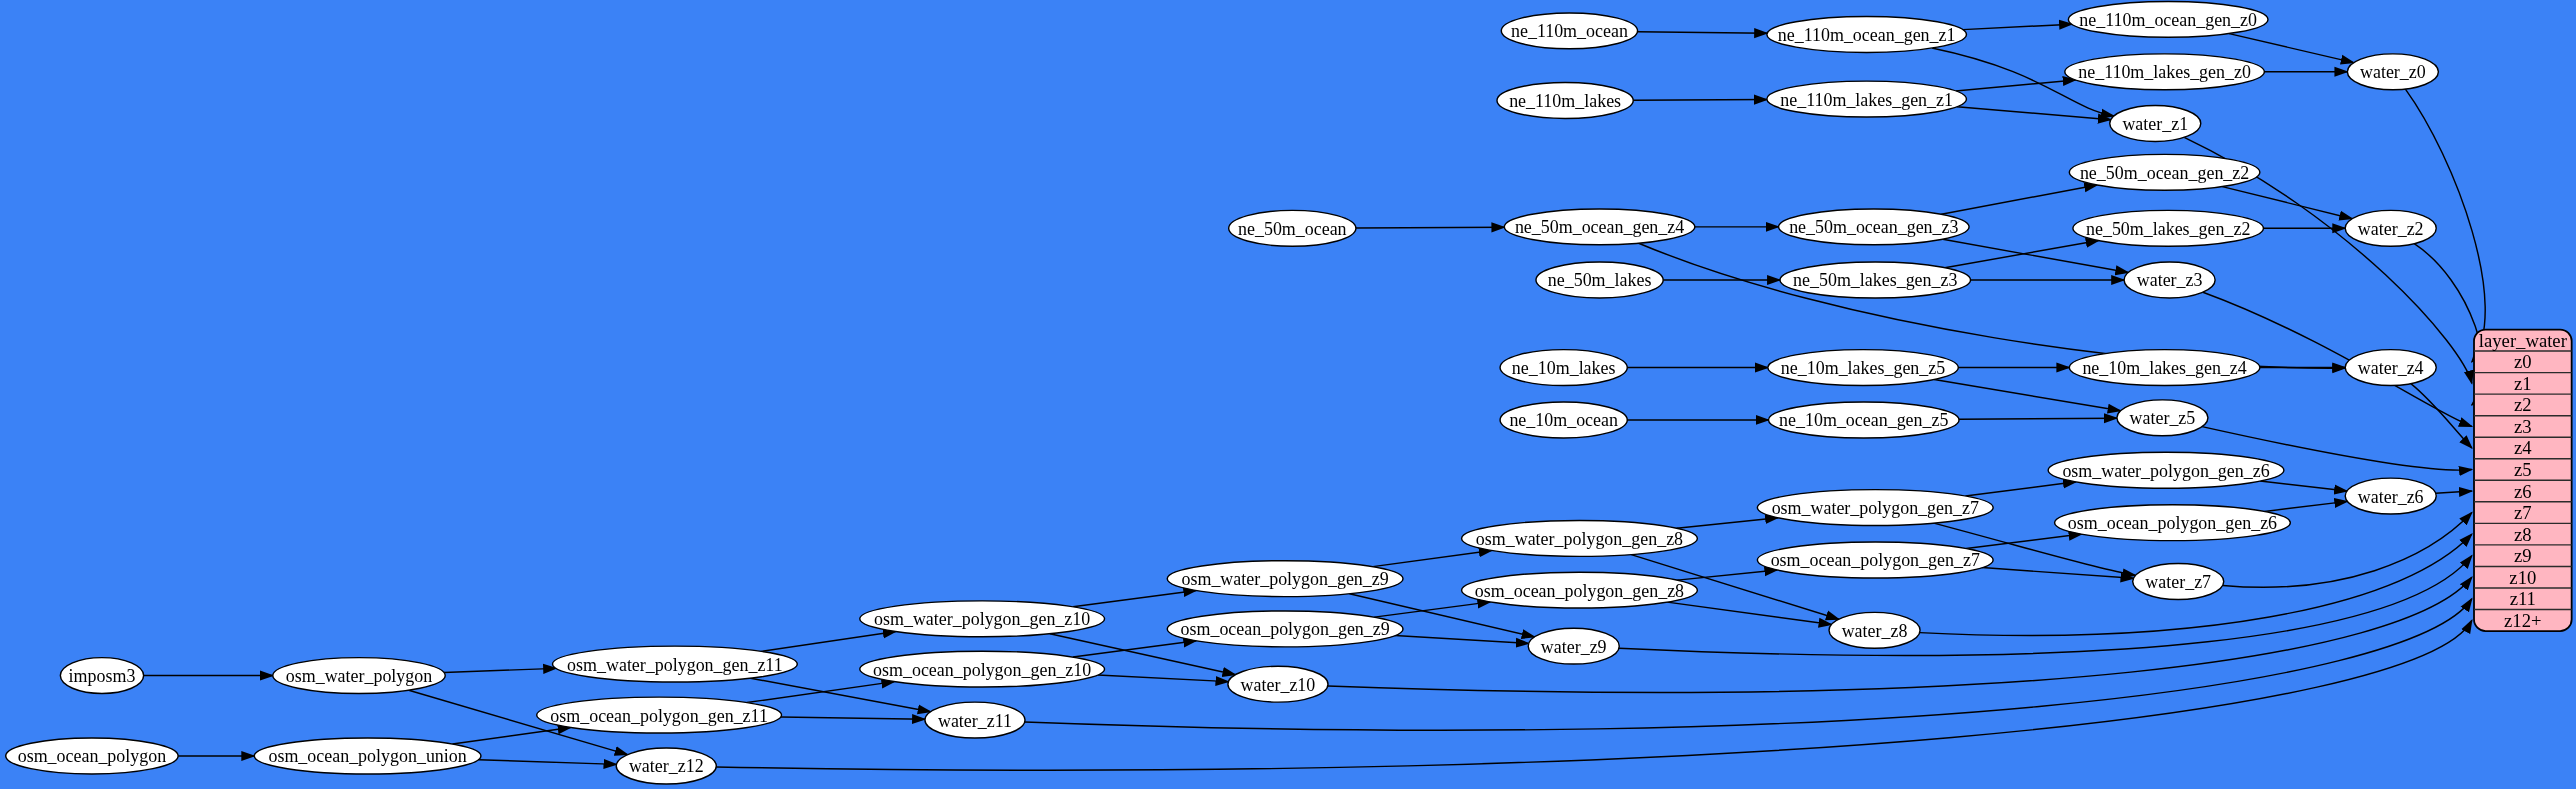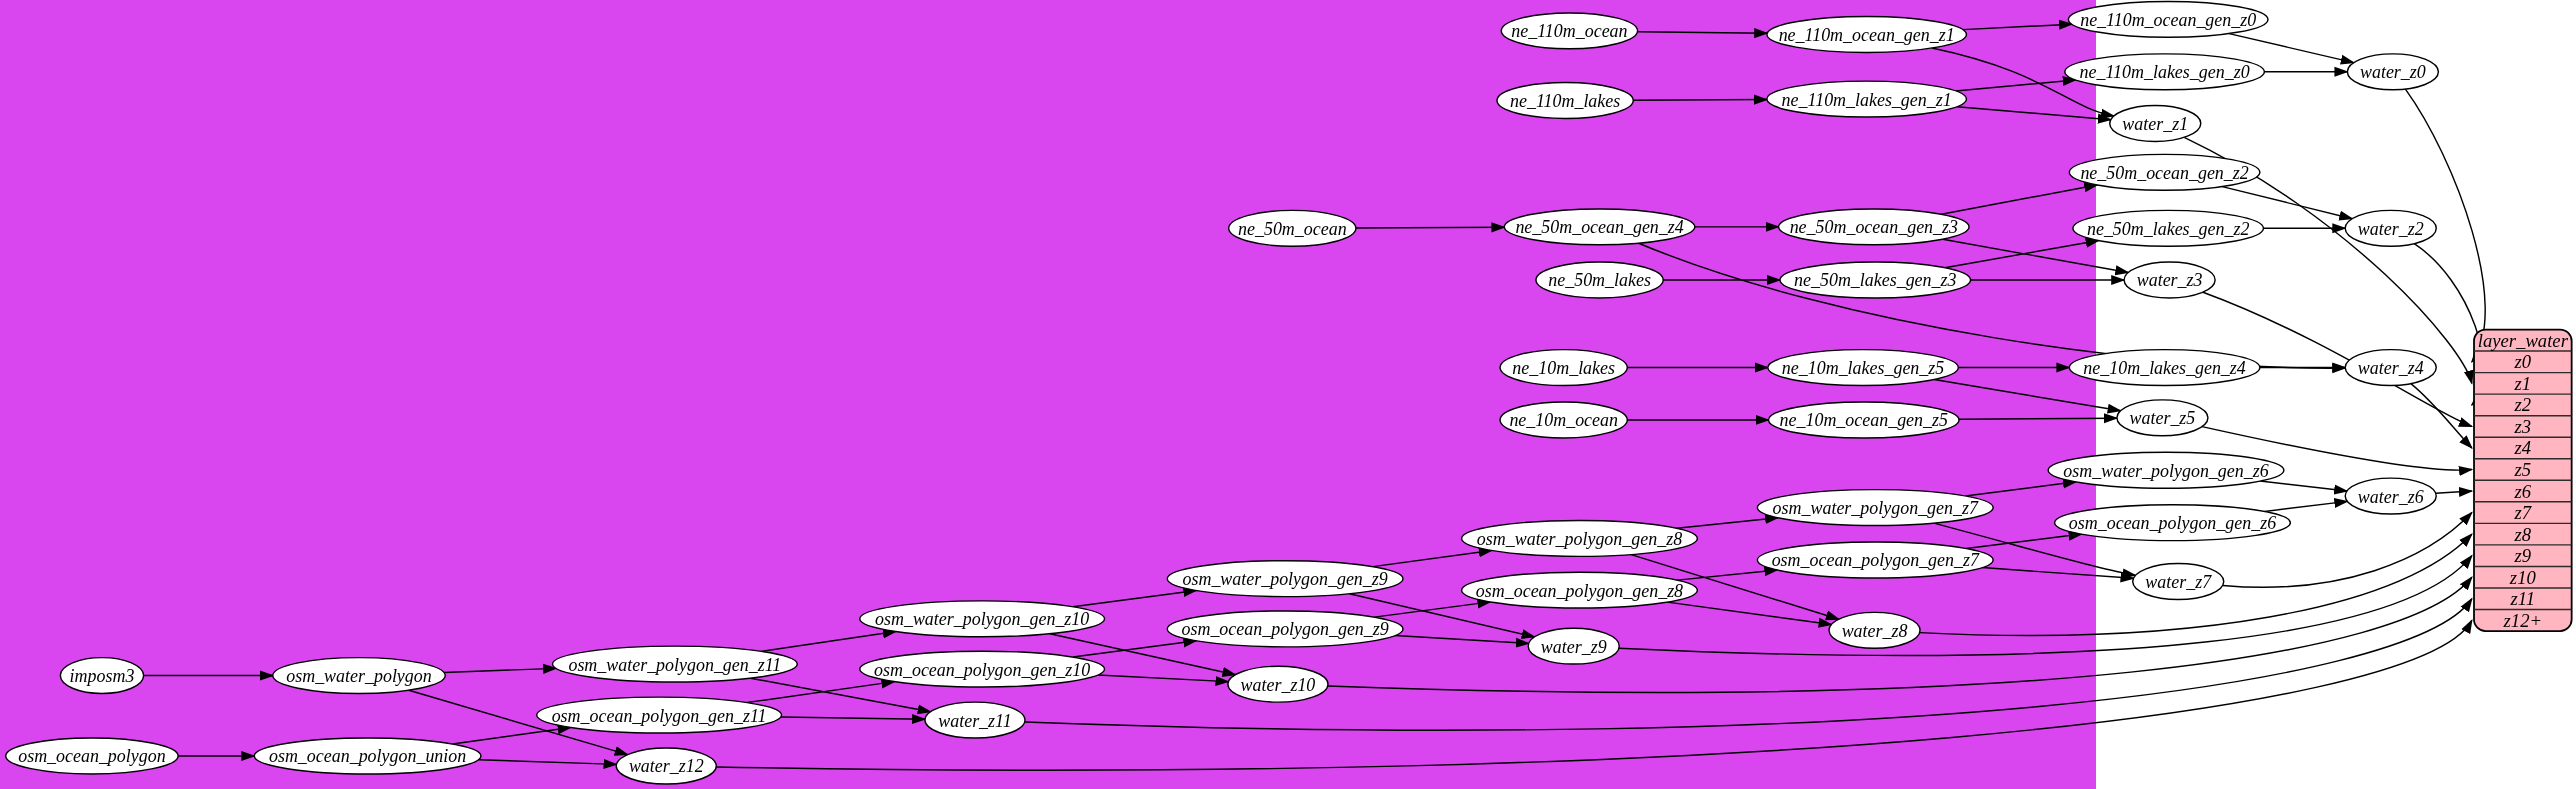--- a/index.html
+++ b/index.html
@@ -8,24 +8,23 @@
     background: #ffffff;
   }
   body {
     width: 2576px;
     height: 789px;
     overflow: hidden;
     font-family: "Liberation Serif", "DejaVu Serif", serif;
   }
   #diagram-root {
     position: relative;
-    width: 2096px;
+    width: 2576px;
     height: 789px;
-    background: #d946ef;
-    font-style: italic;
+    background: #3b82f6;
   }
   svg { display: block; }
   .node-ellipse { fill: #ffffff; stroke: #000000; stroke-width: 2; }
   .node-label   { font-family: "Liberation Serif", "DejaVu Serif", serif; font-size: 25px; fill: #000000; }
   .edge-path    { fill: none; stroke: #000000; stroke-width: 2; }
   .table-box    { stroke: #000000; stroke-width: 2.5; }
   .table-line   { stroke: #2b2b2b; stroke-width: 2; }
   .table-label  { font-family: "Liberation Serif", "DejaVu Serif", serif; font-size: 26px; fill: #000000; }
 </style>
 </head>

